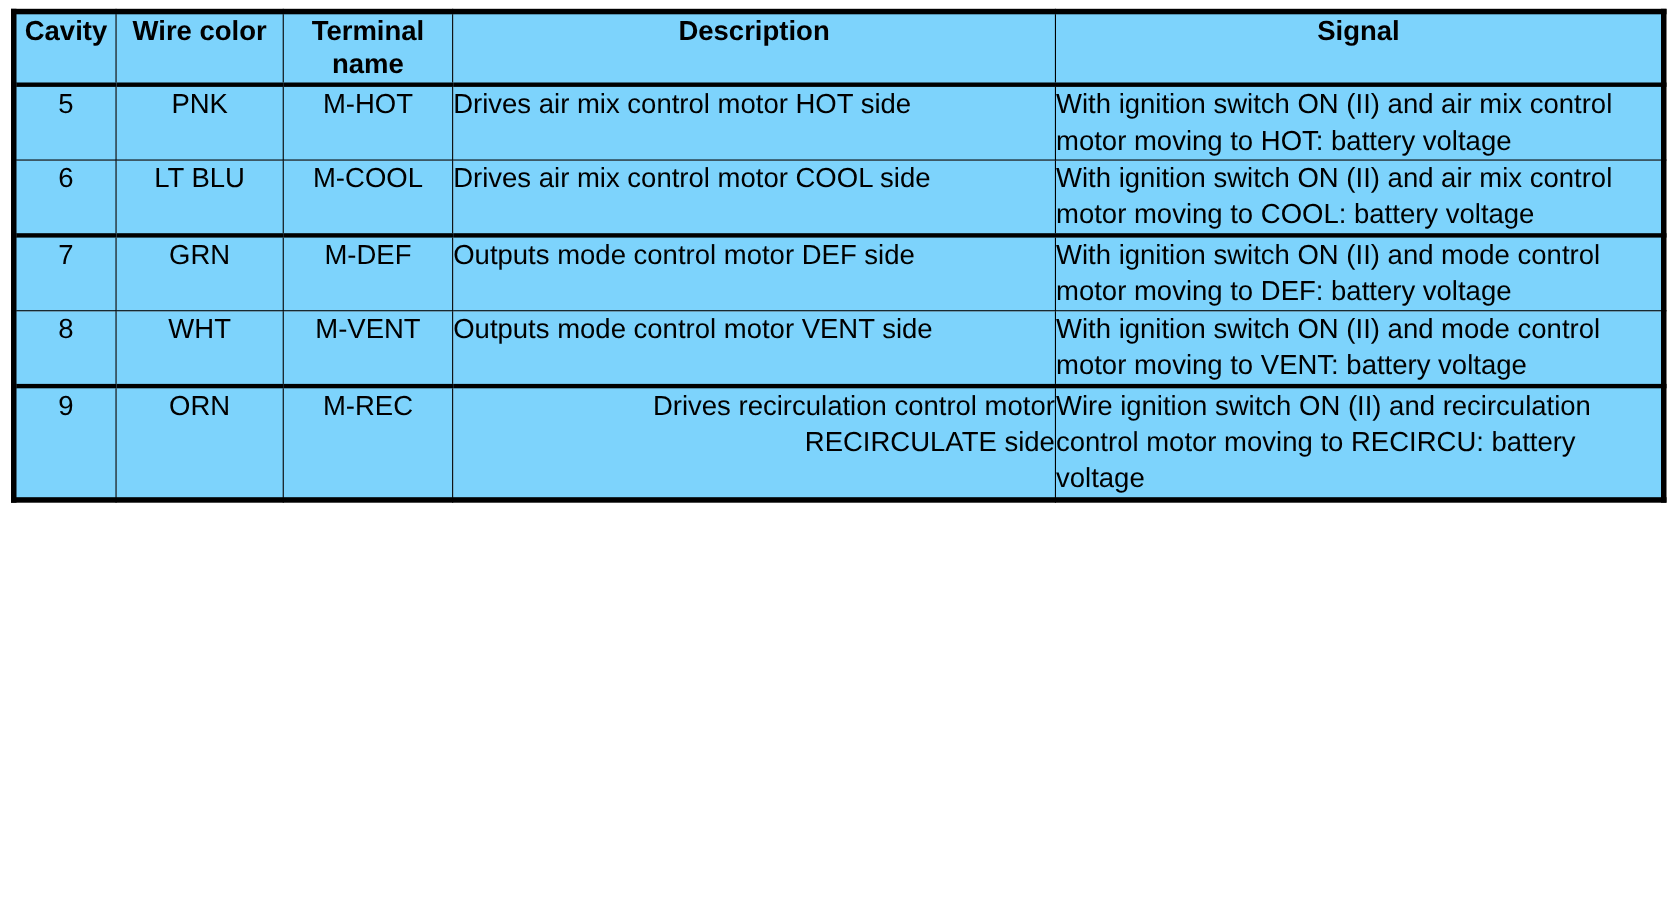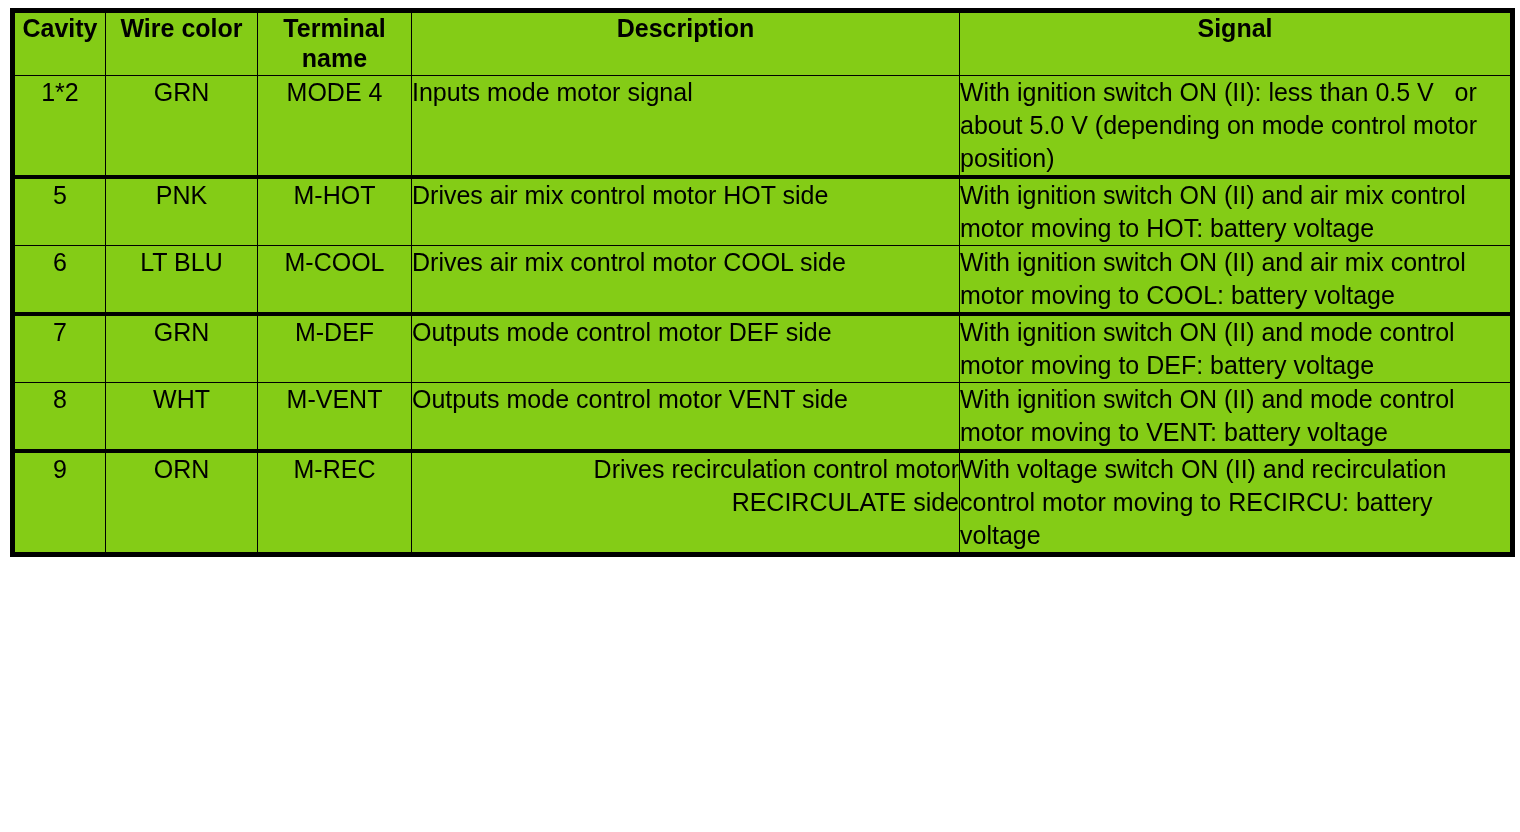--- a/index.html
+++ b/index.html
@@ -32,21 +32,21 @@
     border-collapse: collapse;
     table-layout: fixed;
     background: #ffffff;
   }
 
   table.pinout td,
   table.pinout th {
     border: 1px solid #000000;
     vertical-align: top;
     padding: 0;
-    background: #84cc16;
+    background: #7dd3fc;
   }
 
   
   table.pinout {
     border: 5px solid #000000;
   }
 
   
   col.c-cavity   { width: 93px; }
   col.c-wire     { width: 152px; }
@@ -130,31 +130,20 @@
           <span>Terminal</span><br>
           <span>name</span>
         </th>
         <th class="th-desc">Description</th>
         <th class="th-signal">Signal</th>
       </tr>
     </thead>
 
     <tbody>
 
-      <tr class="r-mode">
-        <td class="cell-cavity">1*2</td>
-        <td class="cell-wire">GRN</td>
-        <td class="cell-terminal">MODE 4</td>
-        <td class="cell-desc">Inputs mode motor signal</td>
-        <td class="cell-signal">
-          <span class="sig-line">With ignition switch ON (II): less than 0.5 V   or</span>
-          <span class="sig-line">about 5.0 V (depending on mode control motor</span>
-          <span class="sig-line">position)</span>
-        </td>
-      </tr>
 
 
 
 
       <tr class="r-short sep-heavy">
         <td class="cell-cavity">5</td>
         <td class="cell-wire">PNK</td>
         <td class="cell-terminal">M-HOT</td>
         <td class="cell-desc">Drives air mix control motor HOT side</td>
         <td class="cell-signal">
@@ -198,21 +187,21 @@
 
       <tr class="r-last sep-heavy">
         <td class="cell-cavity">9</td>
         <td class="cell-wire">ORN</td>
         <td class="cell-terminal">M-REC</td>
         <td class="cell-desc">
           <span class="desc-line">Drives recirculation control motor</span>
           <span class="desc-line">RECIRCULATE side</span>
         </td>
         <td class="cell-signal">
-          <span class="sig-line">With voltage switch ON (II) and recirculation</span>
+          <span class="sig-line">Wire ignition switch ON (II) and recirculation</span>
           <span class="sig-line">control motor moving to RECIRCU: battery</span>
           <span class="sig-line">voltage</span>
         </td>
       </tr>
 
     </tbody>
   </table>
 
 </div>
 

